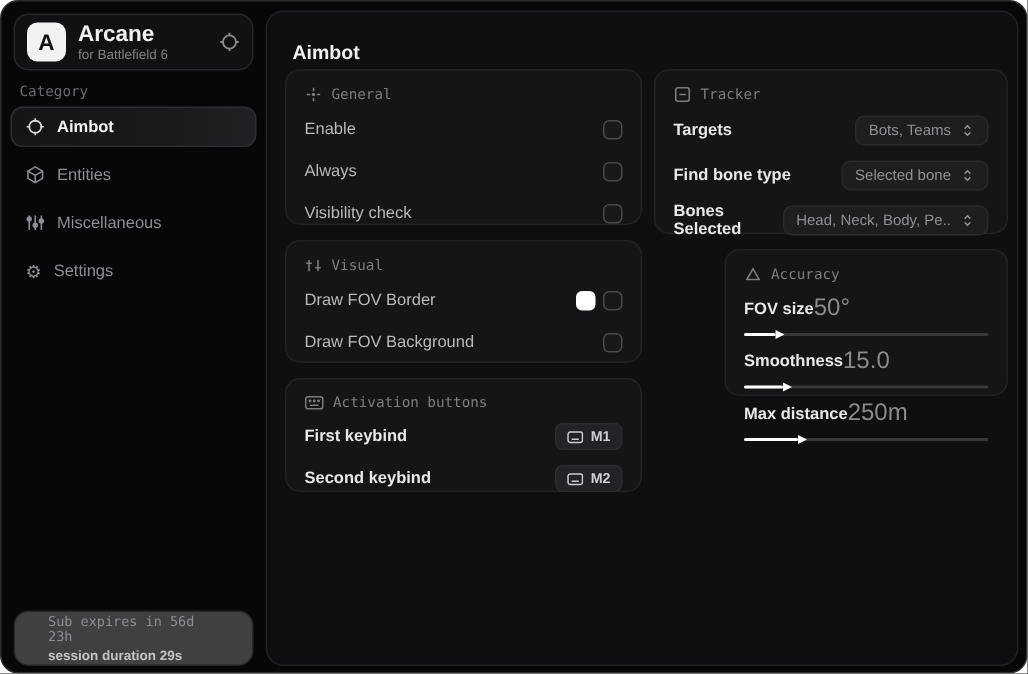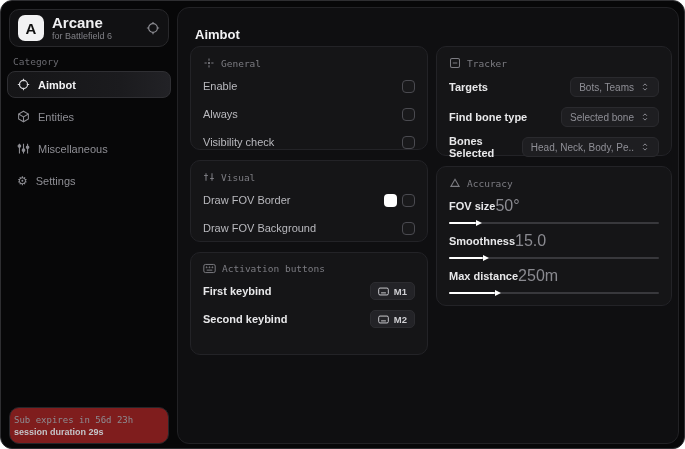--- a/index.html
+++ b/index.html
@@ -42,22 +42,22 @@
     border:1px solid transparent; cursor:default;
   }
   .nav-item.active {
     background:linear-gradient(90deg,#151517 0%, #1b1b1e 70%, #222226 100%);
     border:1px solid #2f2f33; color:#f2f2f4; font-weight:bold;
   }
   .nav-item svg, .nav-item .uicon { flex:none; }
   .uicon { font-size:12px; line-height:1; }
   .side-footer {
     position:absolute; left:8px; top:406px; width:160px; height:37px;
-    background:#7f1d1d; border:1px solid #26262a; border-radius:10px;
-    padding:5px 4px; display:flex; flex-direction:column; justify-content:center; gap:2px;
+    background:#404040; border:1px solid #26262a; border-radius:10px;
+    padding:5px 22px; display:flex; flex-direction:column; justify-content:center; gap:2px;
   }
   .foot1 { color:#8d8d93; font-size:9px; font-family:"DejaVu Sans Mono", monospace; }
   .foot2 { color:#c4c4c8; font-size:9px; font-weight:bold; }
   
   .main {
     position:absolute; left:176px; top:6px; width:502px; height:437px;
     background:#0f0f11; border:1px solid #222225; border-radius:12px;
   }
   .page-title { position:absolute; left:17px; top:19px; color:#f2f2f4; font-size:13px; font-weight:bold; }
   .col { position:absolute; top:38px; width:238px; }
@@ -227,21 +227,21 @@
             <span class="swatch"></span>
             <span class="checkbox"></span>
           </span>
         </div>
         <div class="row">
           <span class="row-label">Draw FOV Background</span>
           <span class="checkbox"></span>
         </div>
       </div>
 
-      <div class="card" style="height:103px;">
+      <div class="card" style="height:76px;">
         <div class="card-head">
           <svg width="13" height="11" viewBox="0 0 16 13" fill="none" stroke="#7c7c82" stroke-width="1.2">
             <rect x="1" y="1.5" width="14" height="10" rx="2"></rect>
               <circle cx="4.5" cy="5" r="0.6" fill="#7c7c82"></circle>
               <circle cx="8" cy="5" r="0.6" fill="#7c7c82"></circle>
               <circle cx="11.5" cy="5" r="0.6" fill="#7c7c82"></circle>
               <line x1="4.5" y1="8.5" x2="11.5" y2="8.5"></line>
           </svg>
           <span>Activation buttons</span>
         </div>
@@ -303,21 +303,21 @@
           <span class="selectchip" style="max-width:140px;">
             <span class="val">Head, Neck, Body, Pe..</span>
             <svg width="10" height="10" viewBox="0 0 16 16" fill="none" stroke="#8f8f96" stroke-width="1.6">
               <path d="M5 6 L8 3 L11 6"></path>
                 <path d="M5 10 L8 13 L11 10"></path>
             </svg>
           </span>
         </div>
       </div>
 
-      <div class="card" style="height:140px;">
+      <div class="card" style="height:98px;margin-left:47px;">
         <div class="card-head">
           <svg width="12" height="12" viewBox="0 0 16 16" fill="none" stroke="#7c7c82" stroke-width="1.4">
             <path d="M8 3 L13.5 12.5 H2.5 Z"></path>
           </svg>
           <span>Accuracy</span>
         </div>
 
         <div class="slider-block">
           <div class="slider-top">
             <span class="row-label strong">FOV size</span>

